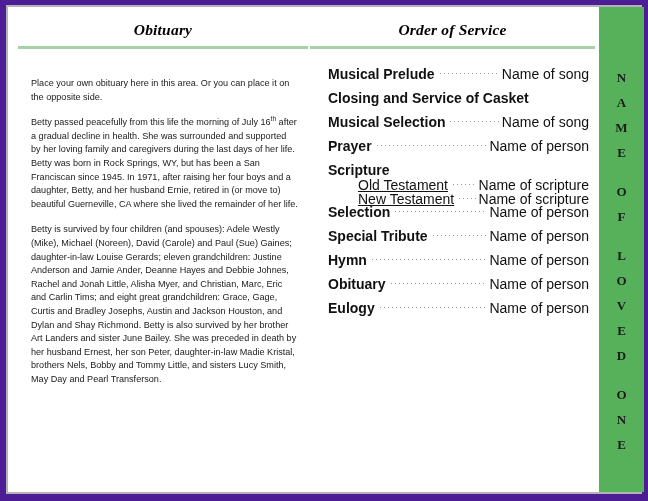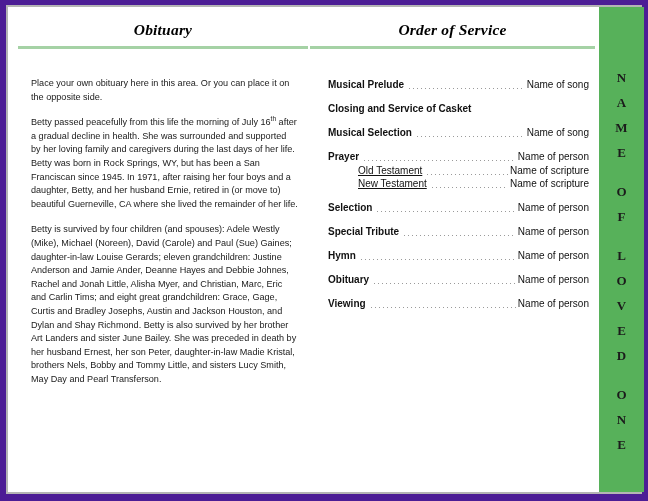--- a/index.html
+++ b/index.html
@@ -95,22 +95,22 @@
     line-height: 0;
   }
 
   
   #order-body {
     padding: 17px 6px 0 18px;
   }
 
   .os-row {
     display: flex;
-    align-items: flex-end;
-    font-size: 10px;
+    align-items: flex-start;
+    font-size: 14px;
     color: #111111;
     height: 24px;
     white-space: nowrap;
   }
   .os-row.sub {
     height: 13.5px;
     padding-left: 30px;
   }
   .os-row.scripture-head {
     height: 15px;
@@ -223,20 +223,23 @@
             <div class="os-row">
               <span class="os-label">Musical Selection</span>
               <span class="os-leader"></span>
               <span class="os-value">Name of song</span>
             </div>
             <div class="os-row">
               <span class="os-label">Prayer</span>
               <span class="os-leader"></span>
               <span class="os-value">Name of person</span>
             </div>
+            <div class="os-row scripture-head">
+              <span class="os-label">Scripture</span>
+            </div>
             <div class="os-row sub">
               <span class="os-label">Old Testament</span>
               <span class="os-leader"></span>
               <span class="os-value">Name of scripture</span>
             </div>
             <div class="os-row sub">
               <span class="os-label">New Testament</span>
               <span class="os-leader"></span>
               <span class="os-value">Name of scripture</span>
             </div>
@@ -254,21 +257,21 @@
               <span class="os-label">Hymn</span>
               <span class="os-leader"></span>
               <span class="os-value">Name of person</span>
             </div>
             <div class="os-row">
               <span class="os-label">Obituary</span>
               <span class="os-leader"></span>
               <span class="os-value">Name of person</span>
             </div>
             <div class="os-row">
-              <span class="os-label">Viewing</span>
+              <span class="os-label">Eulogy</span>
               <span class="os-leader"></span>
               <span class="os-value">Name of person</span>
             </div>
           </div>
       </div>
 
     </div>
 
     <div id="green-band">
         <div style="height: 58px;"></div>

